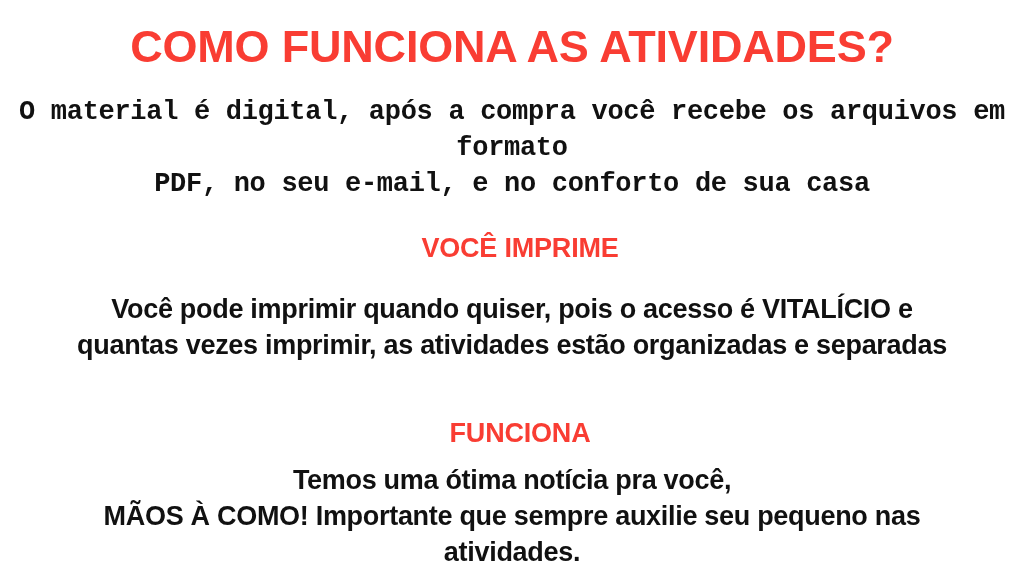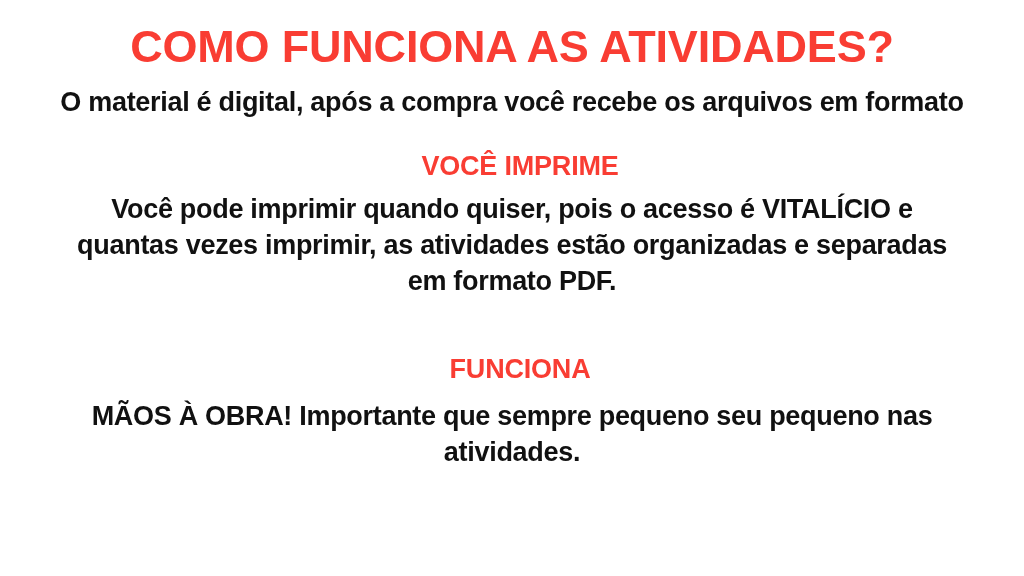--- a/index.html
+++ b/index.html
@@ -47,43 +47,44 @@
     width: 100%;
     text-align: center;
     color: #111111;
     font-weight: 700;
     font-size: 27px;
     line-height: 1.33;
     letter-spacing: -0.3px;
   }
 
   .para-intro {
-    margin-top: 16px;
+    margin-top: 26px;
     padding: 0 14px;
     box-sizing: border-box;
+    font-family: Liberation Mono, monospace;
   }
 
   
   .section-head {
     margin: 8px;
     width: 100%;
     text-align: center;
     color: #f93d33;
     font-weight: 700;
     font-size: 27px;
     line-height: 1.3;
     letter-spacing: -0.2px;
   }
 
   .head-imprime {
     margin-top: 28px;
   }
 
   .para-imprime {
-    margin-top: 0;
+    margin-top: 18px;
     padding: 0 10px;
     box-sizing: border-box;
   }
 
   .block-realiza {
     margin-top: 44px;
     width: 100%;
   }
 
   .head-realiza-2 {
@@ -102,32 +103,33 @@
 </style>
 </head>
 <body>
 
 <div class="poster">
 
   <h1 class="headline">COMO FUNCIONA AS ATIVIDADES?</h1>
 
   <p class="body-text para-intro">
     <span class="line">O material é digital, após a compra você recebe os arquivos em formato</span>
+    <span class="line">PDF, no seu e-mail, e no conforto de sua casa</span>
   </p>
 
   <h2 class="section-head head-imprime">VOCÊ IMPRIME</h2>
 
   <p class="body-text para-imprime">
     <span class="line">Você pode imprimir quando quiser, pois o acesso é VITALÍCIO e</span>
     <span class="line">quantas vezes imprimir, as atividades estão organizadas e separadas</span>
-    <span class="line">em formato PDF.</span>
   </p>
 
   <div class="block-realiza">
     <h2 class="section-head">FUNCIONA</h2>
 
     <p class="body-text para-final">
-      <span class="line">MÃOS À OBRA! Importante que sempre pequeno seu pequeno nas</span>
+      <span class="line">Temos uma ótima notícia pra você,</span>
+      <span class="line">MÃOS À COMO! Importante que sempre auxilie seu pequeno nas</span>
       <span class="line">atividades.</span>
     </p>
   </div>
 
 </div>
 
 </body></html>

